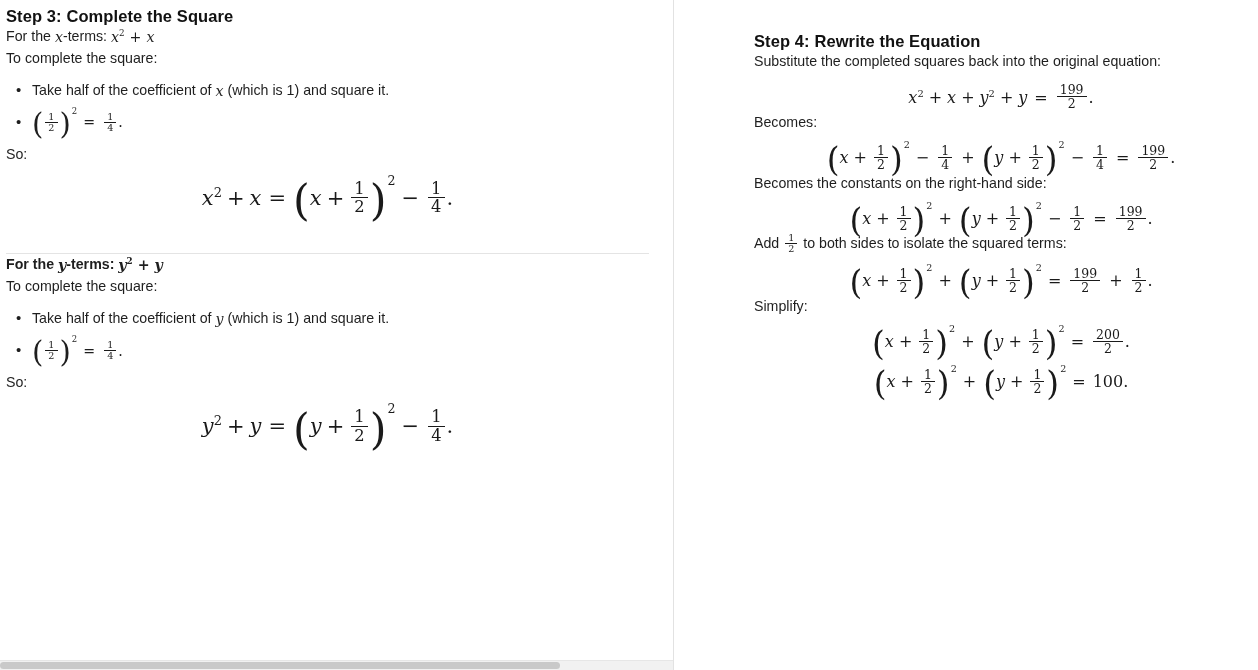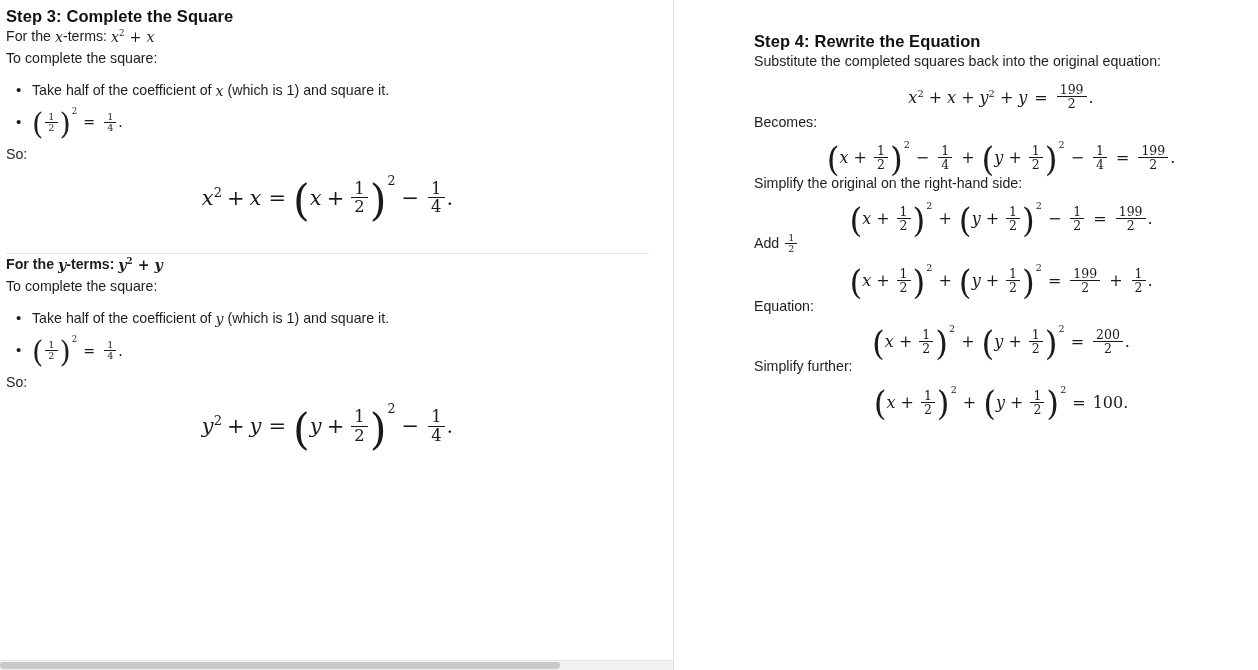--- a/index.html
+++ b/index.html
@@ -256,47 +256,46 @@
     </div>
 
     <p class="para mt-m">Becomes:</p>
 
     <div class="display-right">
       <span class="math">
         <span class="parengroup"><span class="bigparen">(</span><span class="inner">x<span class="sp"></span><span class="op">+</span><span class="sp"></span><span class="frac"><span class="n">1</span><span class="d">2</span></span></span><span class="bigparen">)</span><sup class="exp">2</sup></span><span class="sp-rel"></span><span class="op">−</span><span class="sp-rel"></span><span class="frac"><span class="n">1</span><span class="d">4</span></span><span class="sp-rel"></span><span class="op">+</span><span class="sp-rel"></span><span class="parengroup"><span class="bigparen">(</span><span class="inner">y<span class="sp"></span><span class="op">+</span><span class="sp"></span><span class="frac"><span class="n">1</span><span class="d">2</span></span></span><span class="bigparen">)</span><sup class="exp">2</sup></span><span class="sp-rel"></span><span class="op">−</span><span class="sp-rel"></span><span class="frac"><span class="n">1</span><span class="d">4</span></span><span class="sp-rel"></span><span class="rel">=</span><span class="sp-rel"></span><span class="frac"><span class="n">199</span><span class="d">2</span></span><span class="op">.</span>
       </span>
     </div>
 
-    <p class="para mt-m">Simplify the original on the right-hand side:</p>
+    <p class="para mt-m">Becomes the constants on the right-hand side:</p>
 
     <div class="display-right">
       <span class="math">
         <span class="parengroup"><span class="bigparen">(</span><span class="inner">x<span class="sp"></span><span class="op">+</span><span class="sp"></span><span class="frac"><span class="n">1</span><span class="d">2</span></span></span><span class="bigparen">)</span><sup class="exp">2</sup></span><span class="sp-rel"></span><span class="op">+</span><span class="sp-rel"></span><span class="parengroup"><span class="bigparen">(</span><span class="inner">y<span class="sp"></span><span class="op">+</span><span class="sp"></span><span class="frac"><span class="n">1</span><span class="d">2</span></span></span><span class="bigparen">)</span><sup class="exp">2</sup></span><span class="sp-rel"></span><span class="op">−</span><span class="sp-rel"></span><span class="frac"><span class="n">1</span><span class="d">2</span></span><span class="sp-rel"></span><span class="rel">=</span><span class="sp-rel"></span><span class="frac"><span class="n">199</span><span class="d">2</span></span><span class="op">.</span>
       </span>
     </div>
 
     <p class="para mt-m">
-      <span>Add </span><span class="math"><span class="frac small"><span class="n">1</span><span class="d">2</span></span></span>
+      <span>Add </span><span class="math"><span class="frac small"><span class="n">1</span><span class="d">2</span></span></span><span> to both sides to isolate the squared terms:</span>
     </p>
 
     <div class="display-right">
       <span class="math">
         <span class="parengroup"><span class="bigparen">(</span><span class="inner">x<span class="sp"></span><span class="op">+</span><span class="sp"></span><span class="frac"><span class="n">1</span><span class="d">2</span></span></span><span class="bigparen">)</span><sup class="exp">2</sup></span><span class="sp-rel"></span><span class="op">+</span><span class="sp-rel"></span><span class="parengroup"><span class="bigparen">(</span><span class="inner">y<span class="sp"></span><span class="op">+</span><span class="sp"></span><span class="frac"><span class="n">1</span><span class="d">2</span></span></span><span class="bigparen">)</span><sup class="exp">2</sup></span><span class="sp-rel"></span><span class="rel">=</span><span class="sp-rel"></span><span class="frac"><span class="n">199</span><span class="d">2</span></span><span class="sp-rel"></span><span class="op">+</span><span class="sp-rel"></span><span class="frac"><span class="n">1</span><span class="d">2</span></span><span class="op">.</span>
       </span>
     </div>
 
-    <p class="para mt-m">Equation:</p>
+    <p class="para mt-m">Simplify:</p>
 
     <div class="display-right">
       <span class="math">
         <span class="parengroup"><span class="bigparen">(</span><span class="inner">x<span class="sp"></span><span class="op">+</span><span class="sp"></span><span class="frac"><span class="n">1</span><span class="d">2</span></span></span><span class="bigparen">)</span><sup class="exp">2</sup></span><span class="sp-rel"></span><span class="op">+</span><span class="sp-rel"></span><span class="parengroup"><span class="bigparen">(</span><span class="inner">y<span class="sp"></span><span class="op">+</span><span class="sp"></span><span class="frac"><span class="n">1</span><span class="d">2</span></span></span><span class="bigparen">)</span><sup class="exp">2</sup></span><span class="sp-rel"></span><span class="rel">=</span><span class="sp-rel"></span><span class="frac"><span class="n">200</span><span class="d">2</span></span><span class="op">.</span>
       </span>
     </div>
 
-    <p class="para mt-m">Simplify further:</p>
 
     <div class="display-right">
       <span class="math">
         <span class="parengroup"><span class="bigparen">(</span><span class="inner">x<span class="sp"></span><span class="op">+</span><span class="sp"></span><span class="frac"><span class="n">1</span><span class="d">2</span></span></span><span class="bigparen">)</span><sup class="exp">2</sup></span><span class="sp-rel"></span><span class="op">+</span><span class="sp-rel"></span><span class="parengroup"><span class="bigparen">(</span><span class="inner">y<span class="sp"></span><span class="op">+</span><span class="sp"></span><span class="frac"><span class="n">1</span><span class="d">2</span></span></span><span class="bigparen">)</span><sup class="exp">2</sup></span><span class="sp-rel"></span><span class="rel">=</span><span class="sp-rel"></span><span class="num">100</span><span class="op">.</span>
       </span>
     </div>
 
   </div>
 </div>
 

